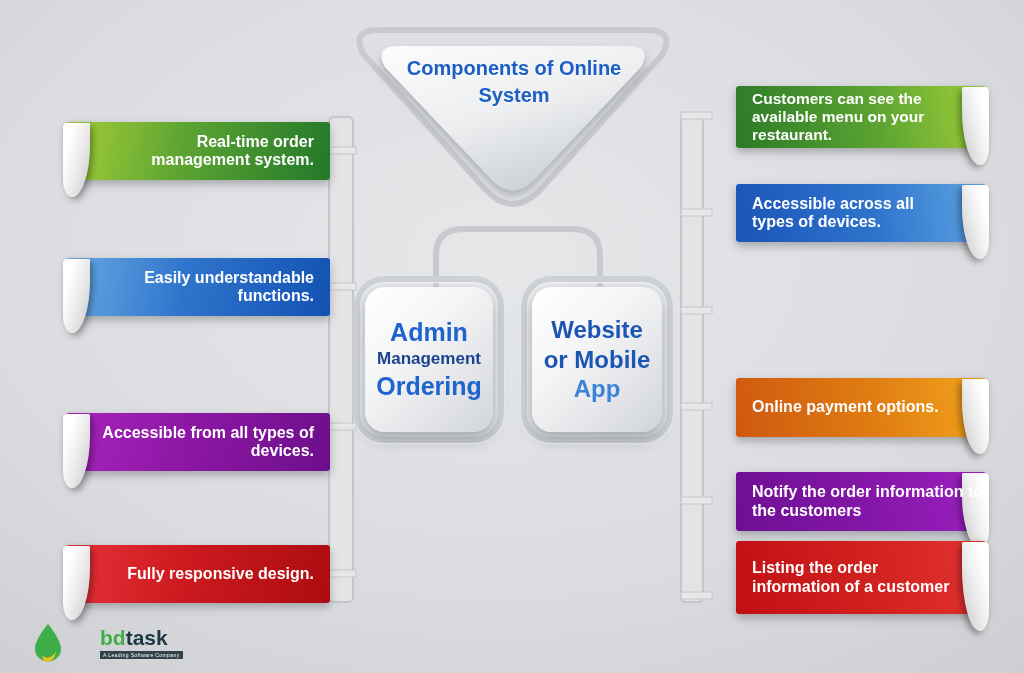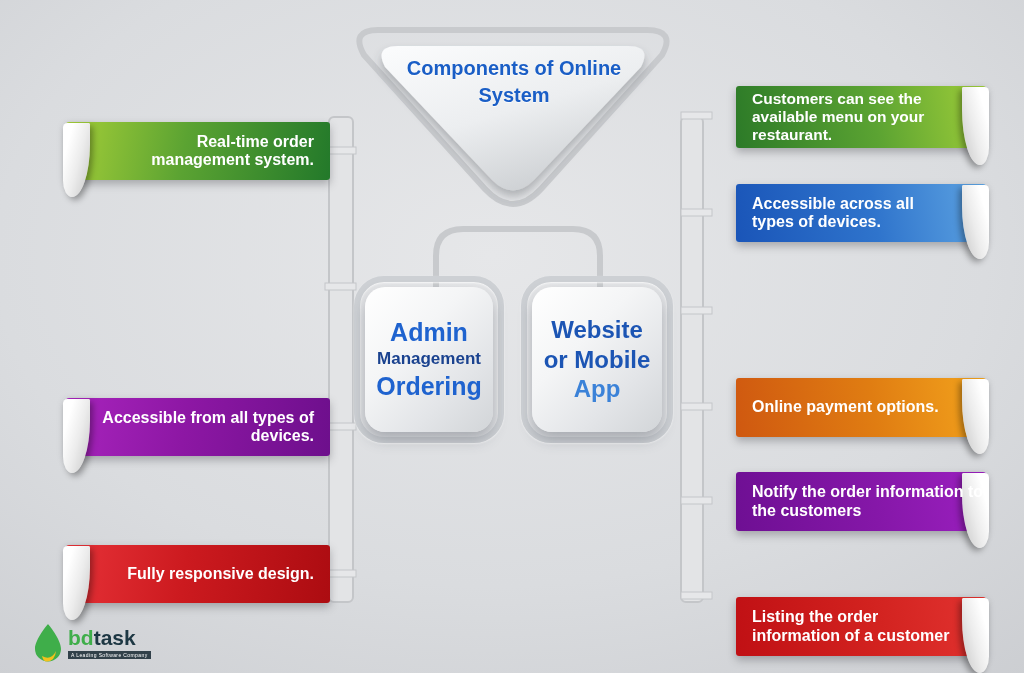--- a/index.html
+++ b/index.html
@@ -66,45 +66,45 @@
   .curl-r{
     position:absolute;right:-3px;top:1px;width:27px;height:calc(100% + 16px);z-index:1;
     background:linear-gradient(-105deg,#ffffff 22%,#ececec 55%,#c7c7c7 100%);
     border-radius:2px 6px 45% 90% / 2px 6px 30% 96%;
     box-shadow:-3px 3px 6px rgba(0,0,0,.35);
   }
 
   
   .g-l1{background:linear-gradient(100deg,#a6cf38 0%,#5ba332 45%,#23792a 100%);}
   .g-l2{background:linear-gradient(100deg,#68abe2 0%,#2f74cc 45%,#1352b4 100%);}
-  .g-l3{background:linear-gradient(100deg,#a824bd 0%,#8d17a4 45%,#6d0f8c 100%);}
+  .g-l3{background:linear-gradient(100deg,#a824bd 0%,#8d17a4 45%,#6d0f8c 100%);margin-top:15px;}
   .g-l4{background:linear-gradient(100deg,#e73238 0%,#cc1a1f 45%,#ac0c11 100%);}
   .g-r1{background:linear-gradient(80deg,#2c7a28 0%,#5ba332 55%,#a0ce39 100%);}
   .g-r2{background:linear-gradient(80deg,#1a55b8 0%,#2f74cc 55%,#5ea4e2 100%);}
   .g-r3{background:linear-gradient(80deg,#bd0d10 0%,#d2201f 55%,#e23a35 100%);}
   .g-r4{background:linear-gradient(80deg,#cf5810 0%,#e07d12 55%,#f3a41d 100%);}
   .g-r5{background:linear-gradient(80deg,#6e0f93 0%,#8517a8 55%,#9c20c0 100%);}
   .g-r6{background:linear-gradient(80deg,#c01014 0%,#d2221f 55%,#e23330 100%);}
 
   
   .b-l1{top:122px;height:58px;} .b-l1 .txt{max-width:210px;}
   .b-l2{top:258px;height:58px;} .b-l2 .txt{max-width:215px;}
   .b-l3{top:398px;height:58px;} .b-l3 .txt{max-width:235px;}
   .b-l4{top:545px;height:58px;} .b-l4 .txt{max-width:300px;}
   .b-r1{top:86px;height:62px;font-size:15.5px;}  .b-r1 .txt{max-width:205px;}
   .b-r2{top:184px;height:58px;} .b-r2 .txt{max-width:200px;}
   .b-r3{top:283px;height:58px;} .b-r3 .txt{max-width:205px;}
   .b-r4{top:378px;height:59px;} .b-r4 .txt{max-width:300px;}
   .b-r5{top:472px;height:59px;} .b-r5 .txt{max-width:255px;}
-  .b-r6{top:597px;height:59px;} .b-r6 .txt{max-width:210px;}
+  .b-r6{top:541px;height:73px;} .b-r6 .txt{max-width:210px;}
 
   
   .logo{position:absolute;left:33px;top:623px;z-index:2;display:flex;align-items:flex-start;}
   .logo-leaf{width:30px;height:40px;margin-right:5px;}
-  .logo-text{display:flex;flex-direction:column;margin-top:4px;}
+  .logo-text{display:flex;flex-direction:column;margin-top:4px;margin-left:32px;}
   .logo-word{font-size:21px;font-weight:bold;line-height:1;}
   .logo-word .bd{color:#3fae4a;}
   .logo-word .task{color:#1d3743;}
   .logo-tag{
     margin-top:3px;background:#32414a;color:#ffffff;
     font-size:5px;line-height:8px;height:8px;padding:0 3px;
     letter-spacing:.4px;white-space:nowrap;
   }
 </style>
 </head>
@@ -165,20 +165,24 @@
       <span class="nl-deep">Website</span>
       <span class="nl-deep">or Mobile</span>
       <span class="nl-light">App</span>
     </div>
   </div>
 
   <div class="banner banner-left b-l1 g-l1">
     <span class="curl-l"></span>
     <span class="txt">Real-time order management system.</span>
   </div>
+  <div class="banner banner-left b-l2 g-l2">
+    <span class="curl-l"></span>
+    <span class="txt">Easily understandable functions.</span>
+  </div>
   <div class="banner banner-left b-l3 g-l3">
     <span class="curl-l"></span>
     <span class="txt">Accessible from all types of devices.</span>
   </div>
   <div class="banner banner-left b-l4 g-l4">
     <span class="curl-l"></span>
     <span class="txt">Fully responsive design.</span>
   </div>
 
   <div class="banner banner-right b-r1 g-r1">

